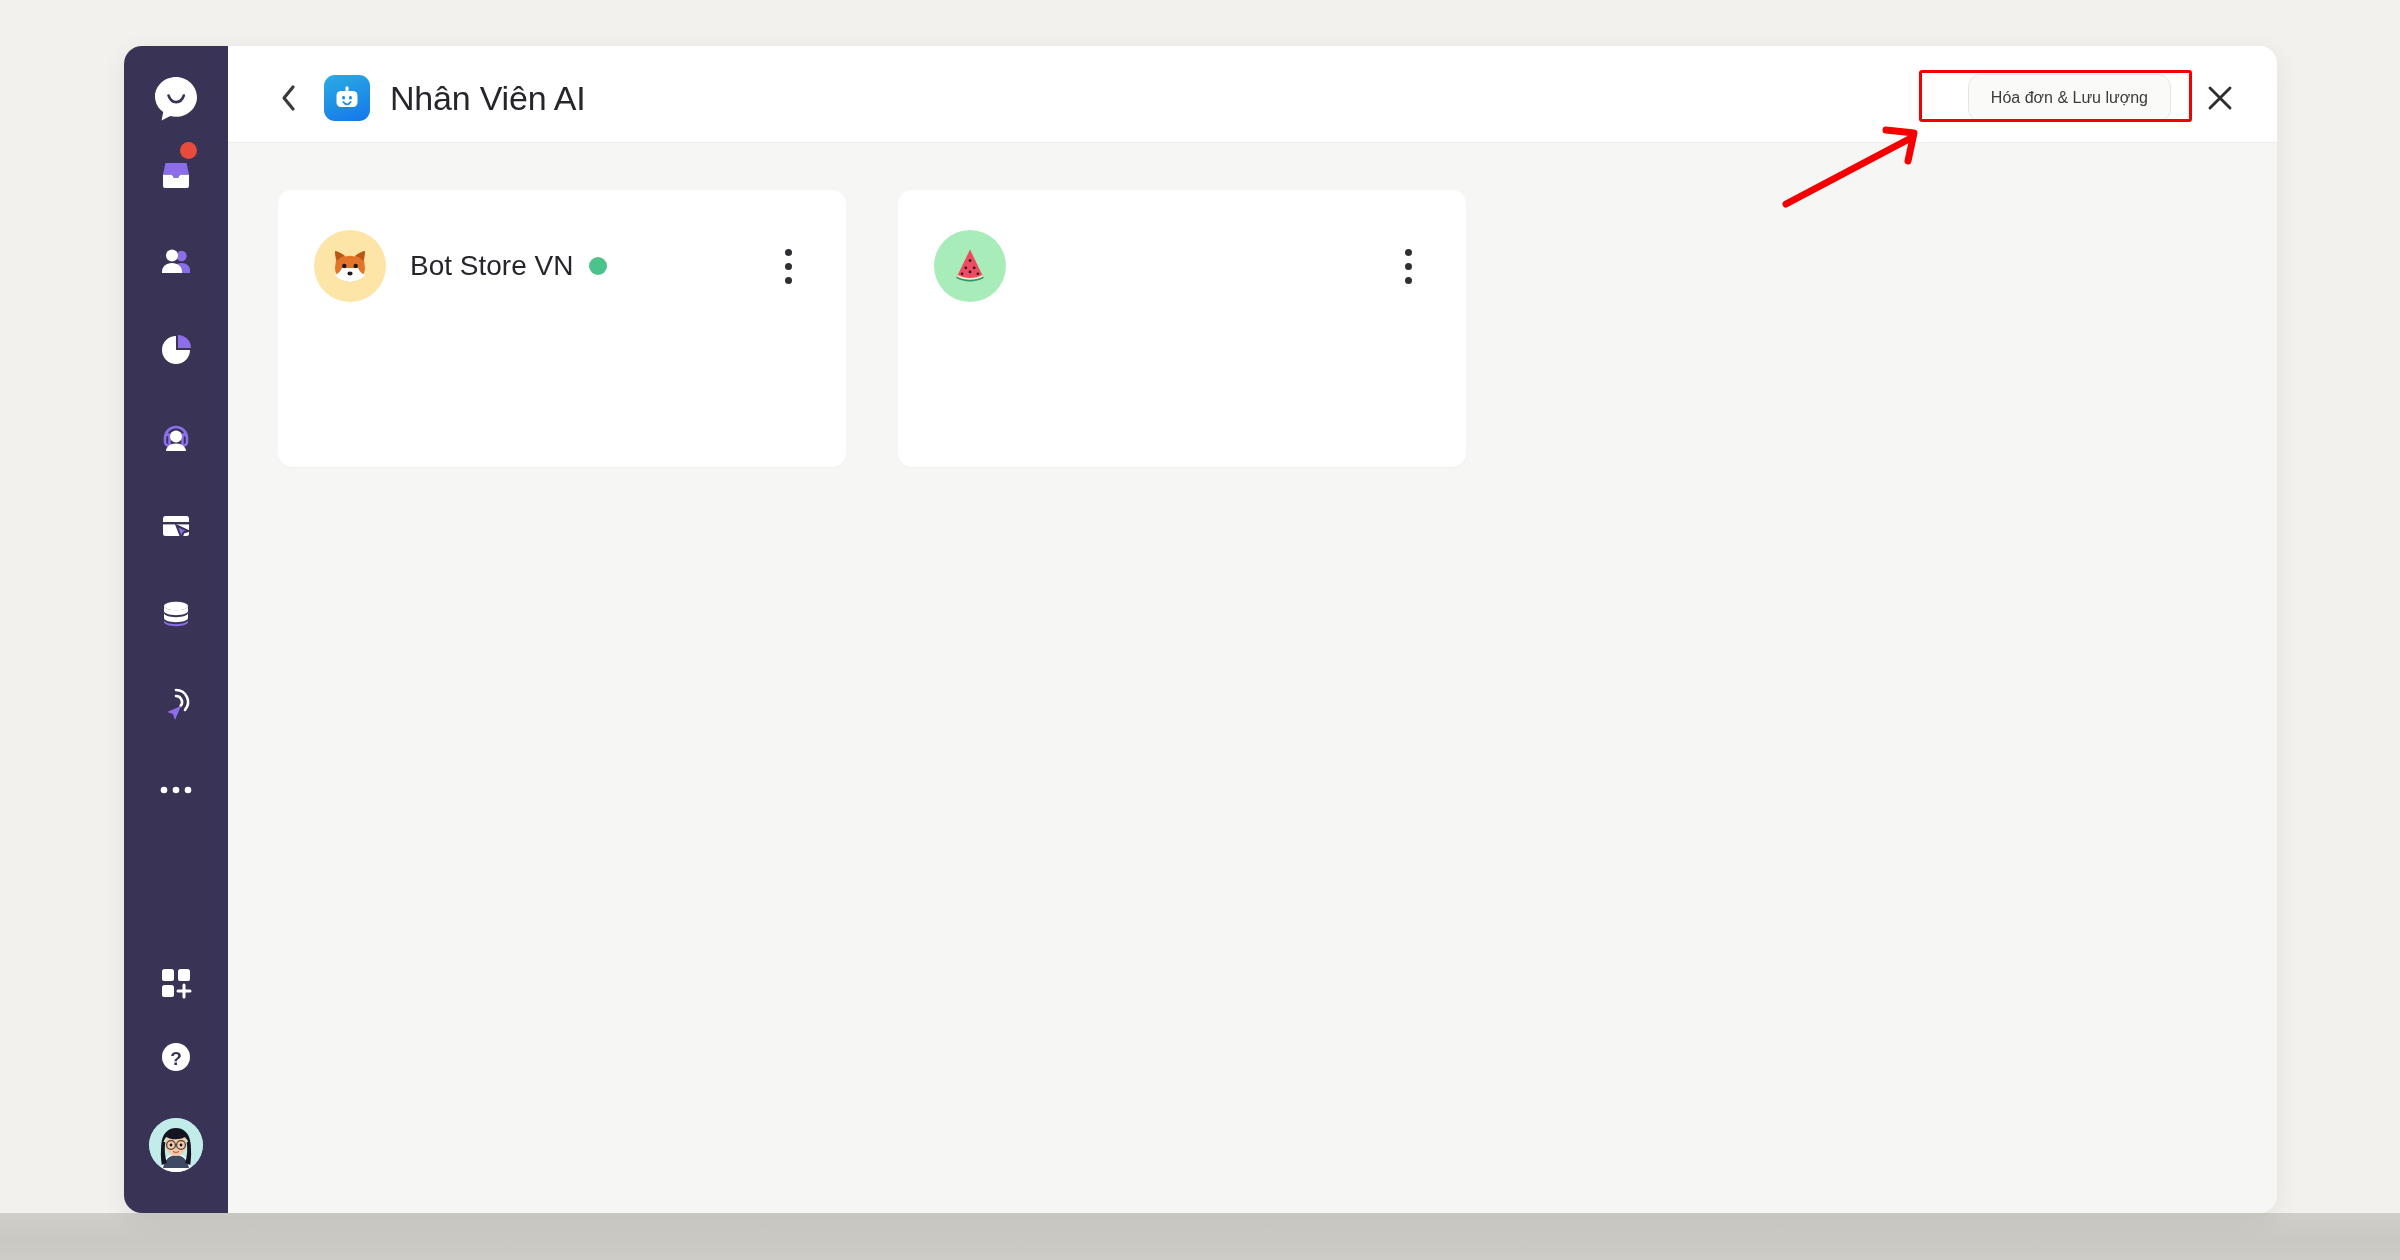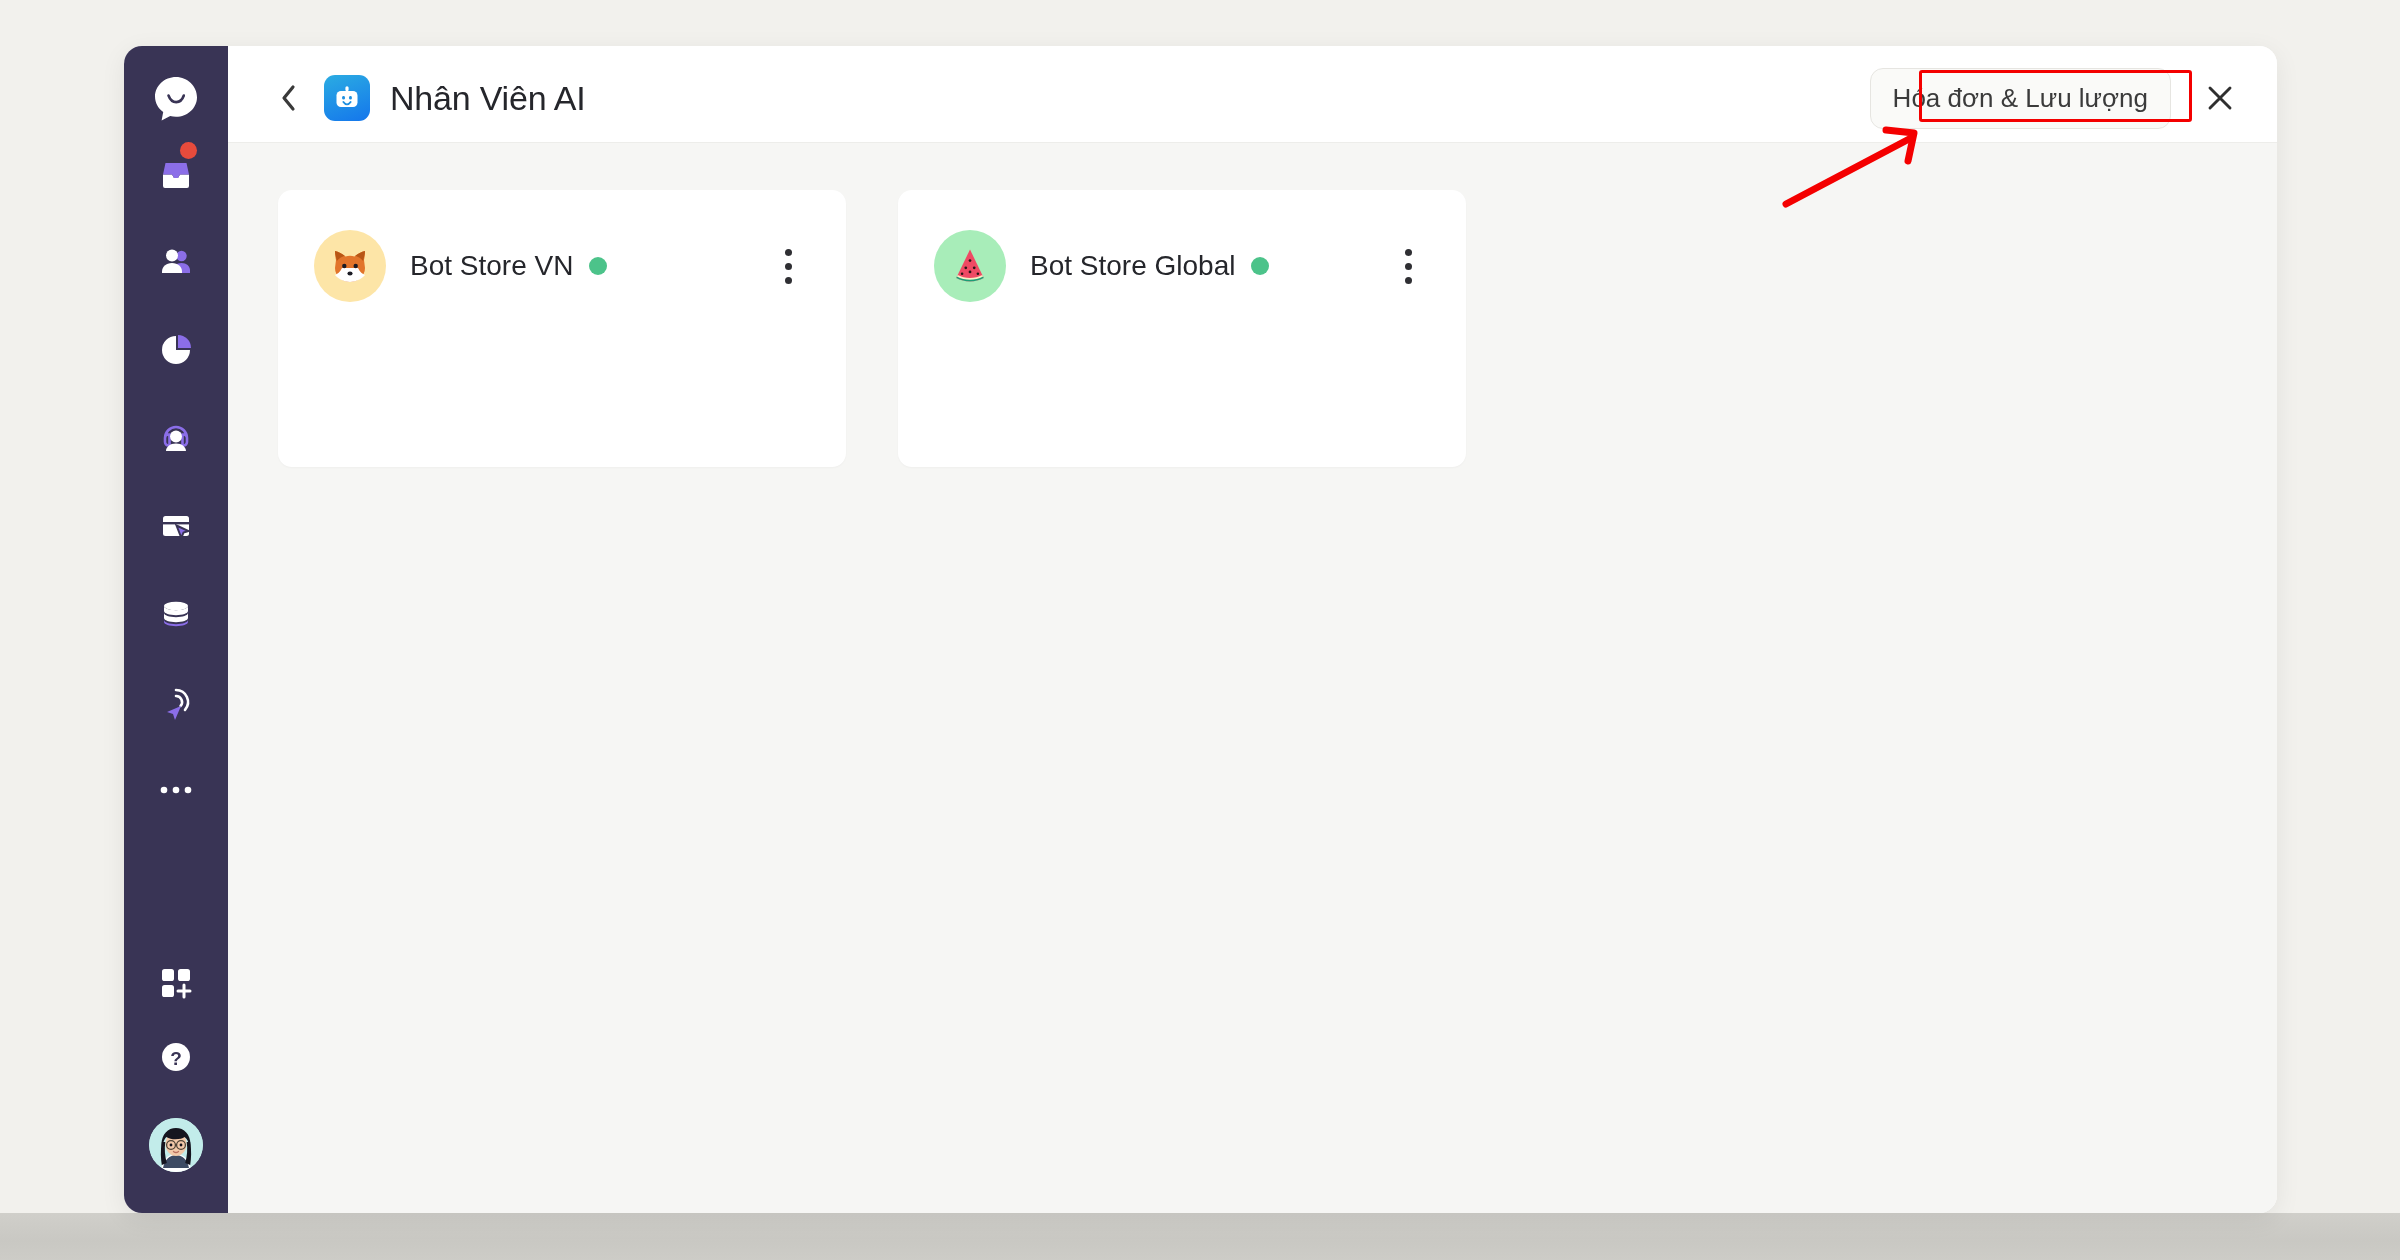--- a/index.html
+++ b/index.html
@@ -71,21 +71,21 @@
     background: linear-gradient(160deg, #2bace2 0%, #1476ec 100%);
     display: flex; align-items: center; justify-content: center; flex: 0 0 auto;
   }
   .app-title {
     margin-left: 20px;
     font-size: 34px; font-weight: 500; color: #25262b; letter-spacing: -0.2px;
     white-space: nowrap;
   }
   .topbar-spacer { flex: 1 1 auto; }
   .billing-btn {
-    font-size: 26px; color: #3b3b3b; background: #fafaf8;
+    font-size: 16px; color: #3b3b3b; background: #fafaf8;
     border: 1px solid #e6e5e1; border-radius: 13px;
     padding: 14px 22px; cursor: pointer; white-space: nowrap;
     font-family: "Liberation Sans", sans-serif;
   }
   .close-btn {
     width: 46px; height: 46px; margin-left: 26px; cursor: pointer;
     display: flex; align-items: center; justify-content: center; color: #2f2f2f;
     flex: 0 0 auto;
   }
 
@@ -324,24 +324,20 @@
                 <path d="M10.6 33.8C14.7 36 19.3 37 24 37s9.3-1 13.4-3.2l1.6 3.2c-4.5 2.5-9.6 3.8-15 3.8S13.5 39.5 9 37z" fill="#faeec4"></path>
                 <path d="M9.7 35.4C14.1 37.8 19 39 24 39s9.9-1.2 14.3-3.6l.7 1.6c-4.5 2.5-9.6 3.8-15 3.8S13.5 39.5 9 37z" fill="#1b9e76"></path>
                 <circle cx="24" cy="18" r="1.5" fill="#2a1616"></circle>
                 <circle cx="19.4" cy="26" r="1.5" fill="#2a1616"></circle>
                 <circle cx="28.6" cy="26" r="1.5" fill="#2a1616"></circle>
                 <circle cx="24" cy="30.5" r="1.5" fill="#2a1616"></circle>
                 <circle cx="15.4" cy="32.4" r="1.4" fill="#2a1616"></circle>
                 <circle cx="32.6" cy="32.4" r="1.4" fill="#2a1616"></circle>
               </svg>
             </div>
-            <div class="bot-mid">
-              <span class="bot-name">Bot Store Global</span>
-              <span class="status-dot" style="background:#4cc38a"></span>
-            </div>
             <div class="card-spacer"></div>
             <div class="kebab">
               <i></i>
               <i></i>
               <i></i>
             </div>
           </div>
 
 
 

